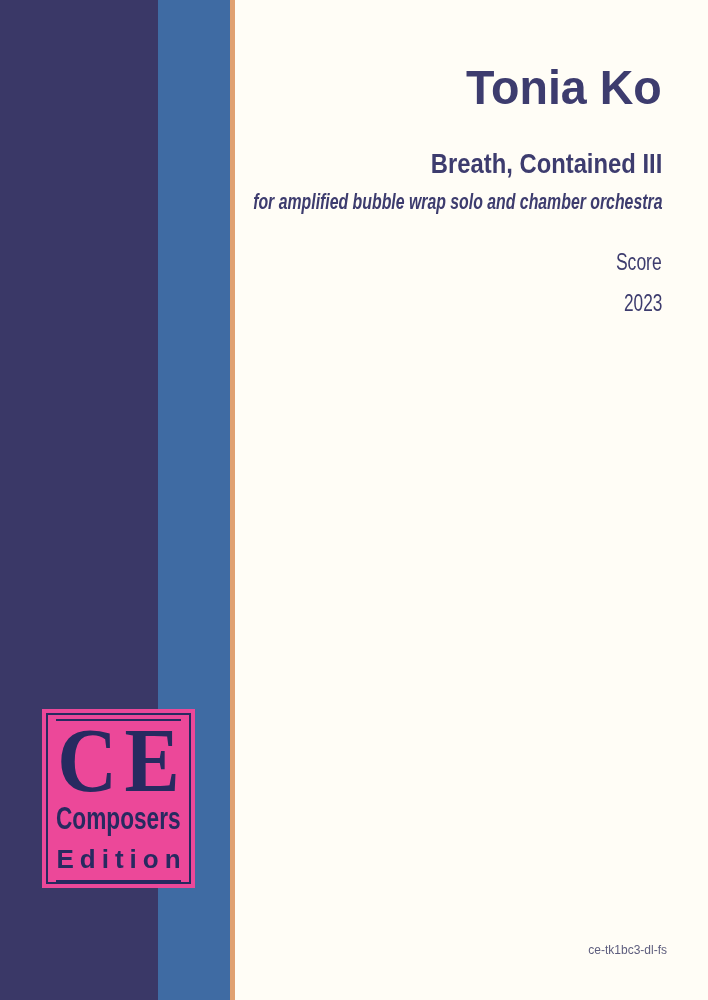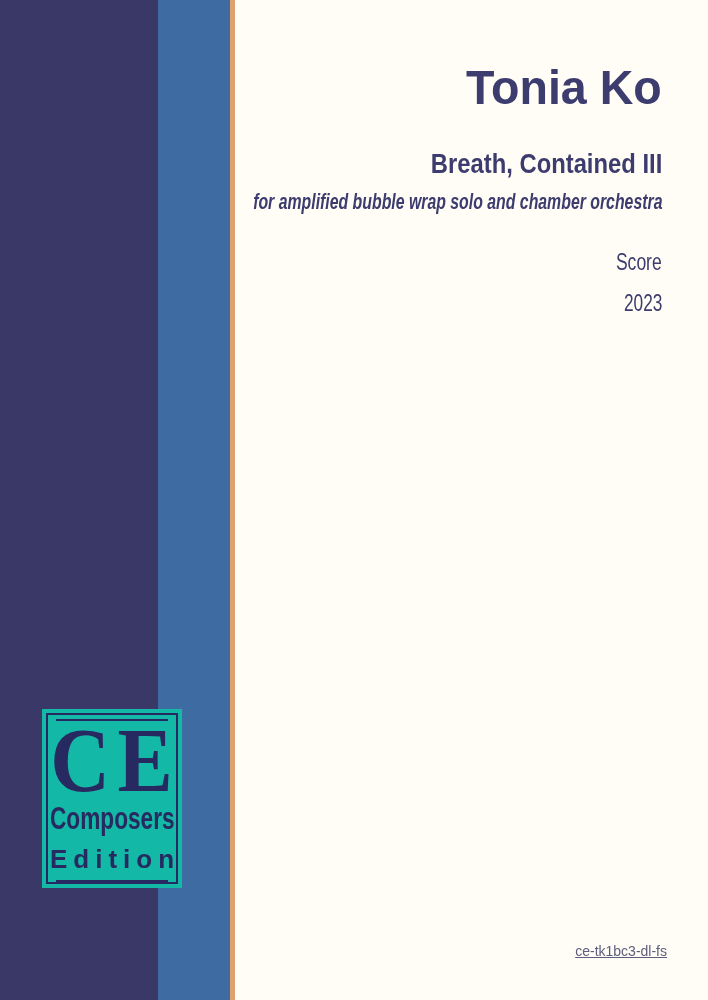--- a/index.html
+++ b/index.html
@@ -69,33 +69,32 @@
   }
   .year {
     top: 291px;
     font-size: 24px;
     transform: scaleX(0.72);
   }
   .catalog-code {
     position: absolute;
     top: 944px;
     right: 41px;
-    font-size: 14px;
+    font-size: 12px;
     line-height: 1;
     color: #5d5d7d;
-    text-decoration: underline;
   }
   
   .logo {
     position: absolute;
     left: 42px;
     top: 709px;
-    width: 140px;
+    width: 153px;
     height: 179px;
-    background: #14b8a6;
+    background: #ec4899;
     box-sizing: border-box;
     padding: 4px;
   }
   .logo-frame {
     box-sizing: border-box;
     width: 100%;
     height: 100%;
     border: 2px solid var(--logo-navy, #272a60);
     display: flex;
     flex-direction: column;

